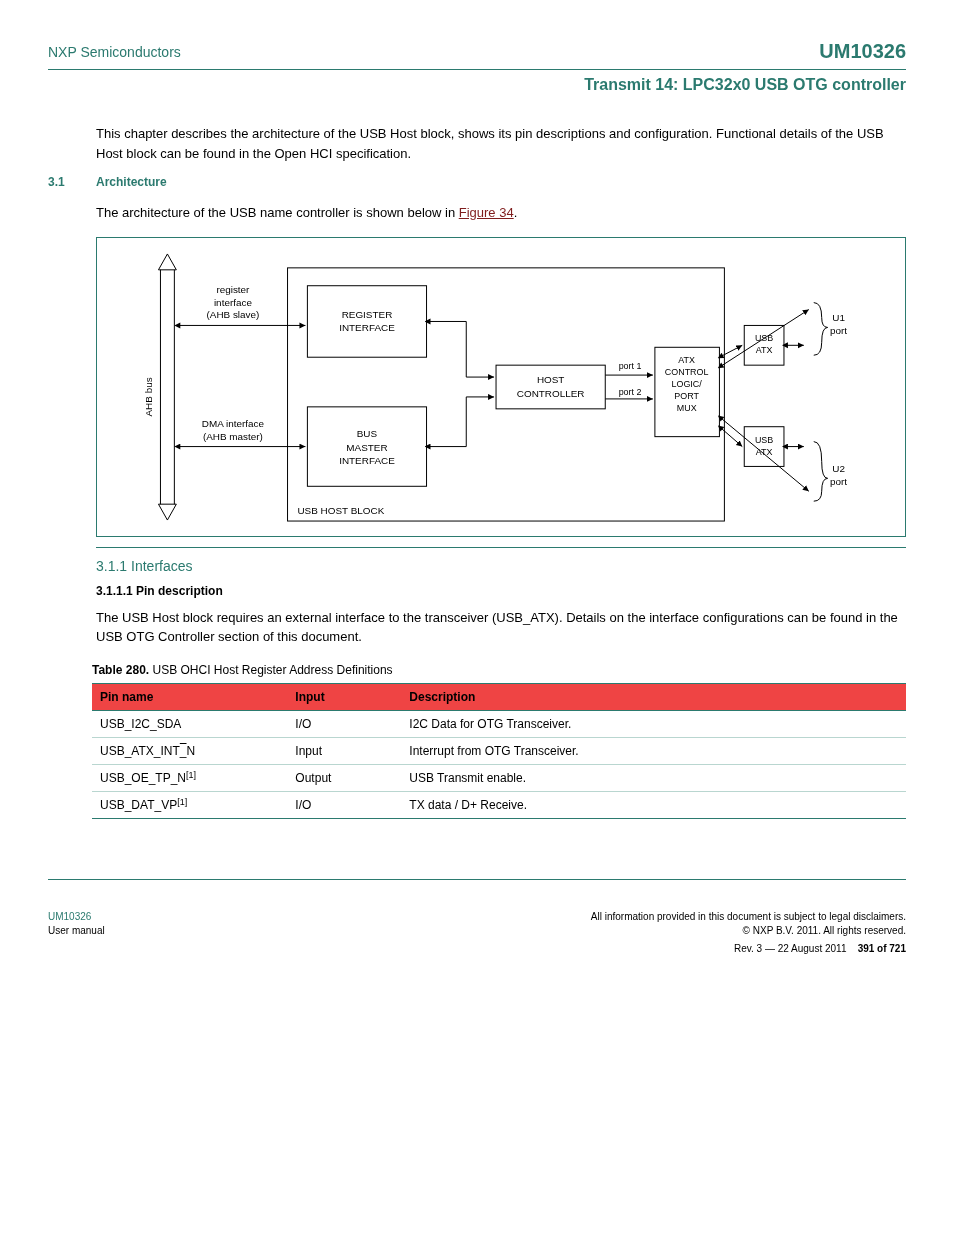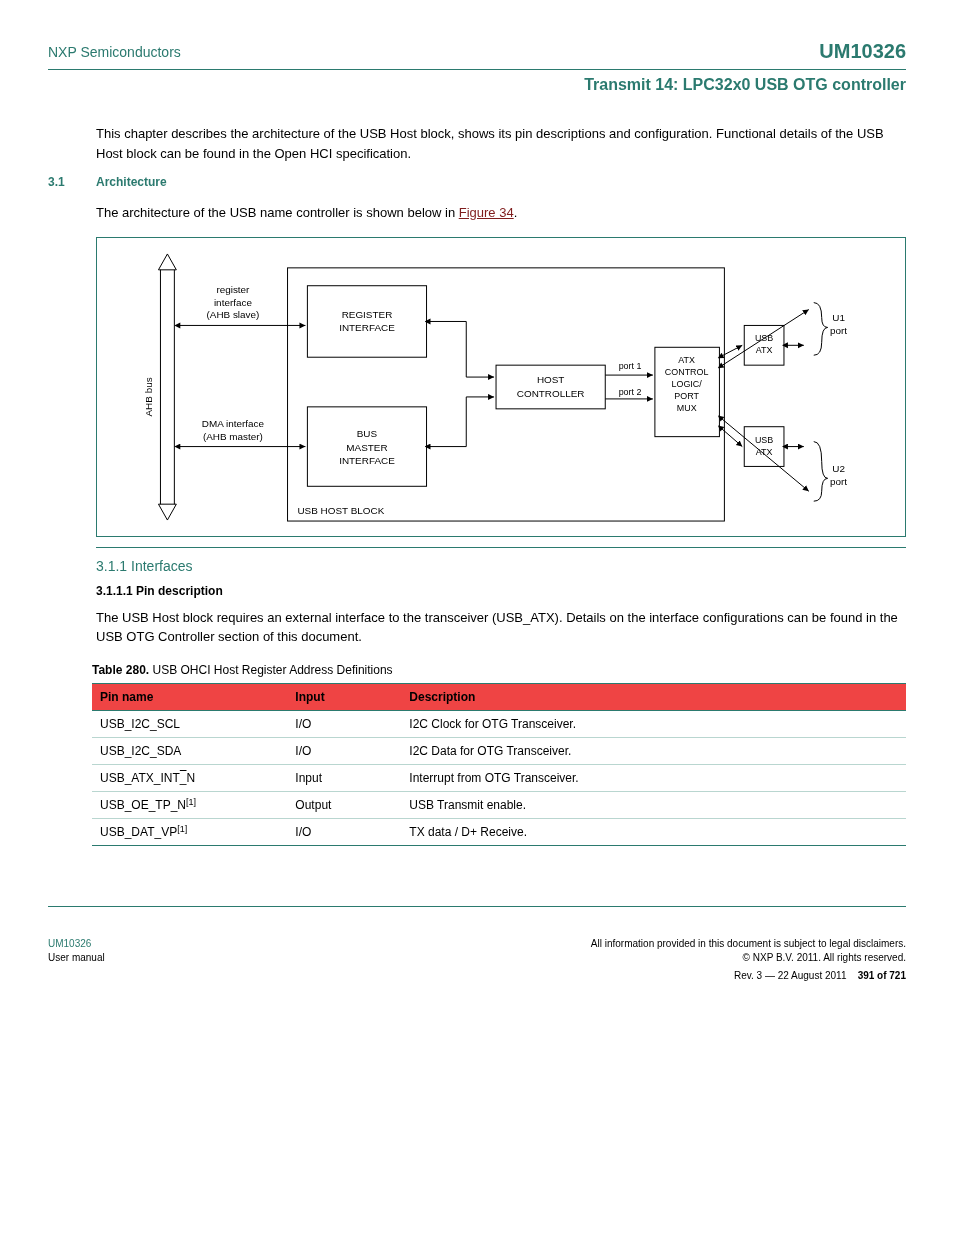--- a/index.html
+++ b/index.html
@@ -184,25 +184,20 @@
     <table class="pins">
       <thead>
         <tr>
           <th style="width:24%;">Pin name</th>
           <th style="width:14%;">Input</th>
           <th>Description</th>
         </tr>
       </thead>
       <tbody id="pins-body">
           <tr>
-            <td>USB_I2C_SCL</td>
-            <td>I/O</td>
-            <td>I2C Clock for OTG Transceiver.</td>
-          </tr>
-          <tr>
             <td>USB_I2C_SDA</td>
             <td>I/O</td>
             <td>I2C Data for OTG Transceiver.</td>
           </tr>
           <tr>
             <td>USB_ATX_INT<span class="overline">_</span>N</td>
             <td>Input</td>
             <td>Interrupt from OTG Transceiver.</td>
           </tr>
           <tr>

